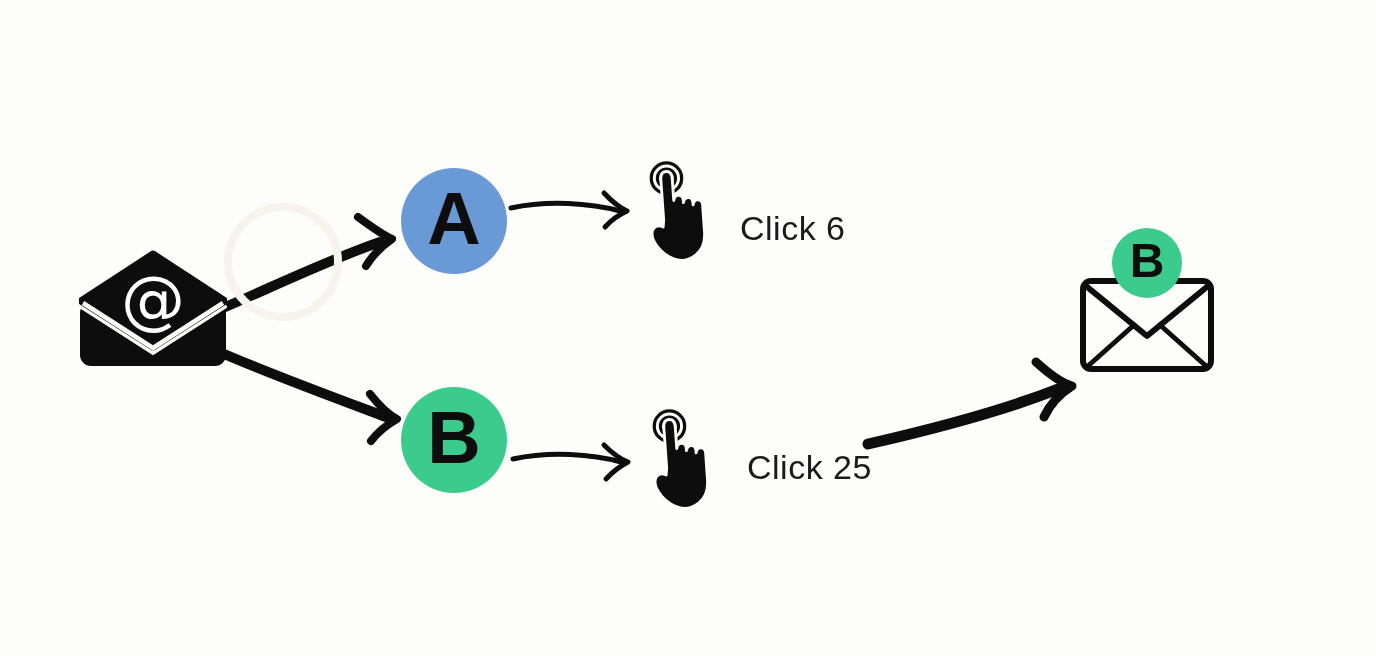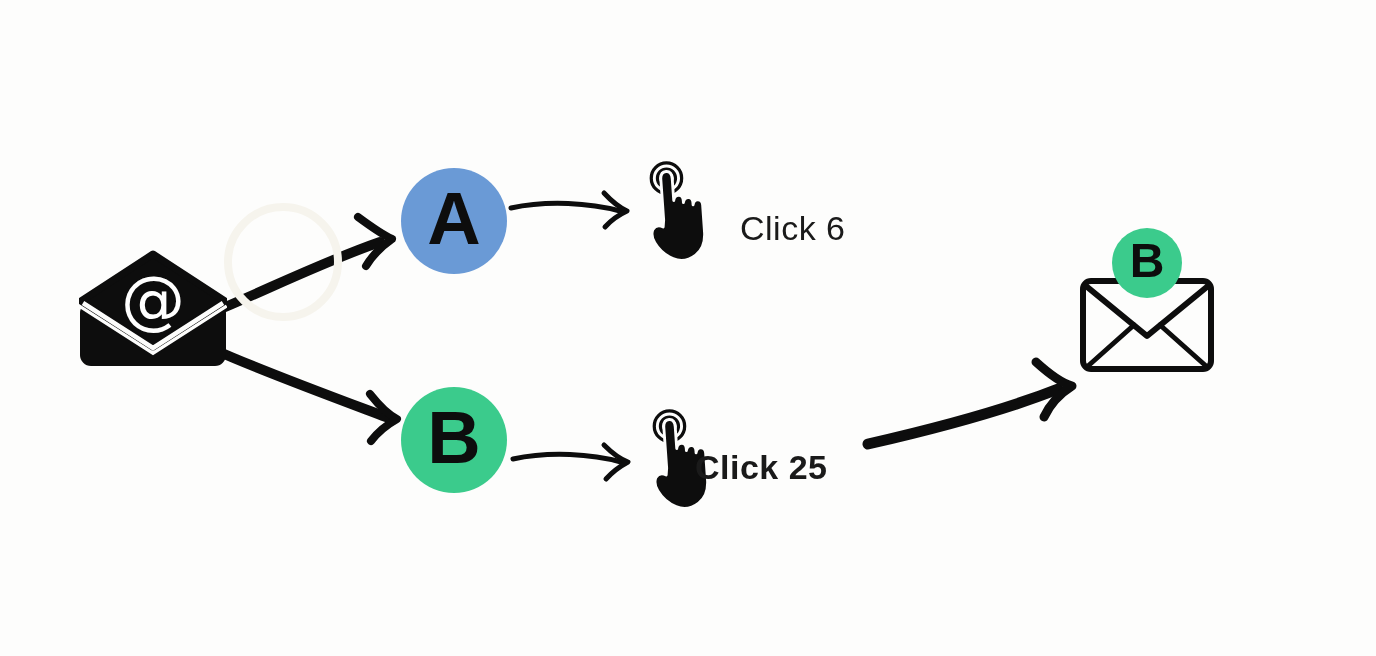--- a/index.html
+++ b/index.html
@@ -37,21 +37,21 @@
   
   .click-label {
     position:absolute;
     font-size:34px;
     color:#1a1a1a;
     letter-spacing:0.5px;
     white-space:nowrap;
     z-index:4;
   }
   #click-label-a { left:740px; top:202px;margin-top:7px; }
-  #click-label-b { left:695px; top:448px;font-weight:bold; }
+  #click-label-b { left:747px; top:448px; }
 
   
   .tap-icon { position:absolute; z-index:4; }
   #click-icon-a { left:637px; top:159px; }
   #click-icon-b { left:640px; top:407px; }
 
   
   #source-email-icon { left:79px; top:250px; z-index:2; }
 
   

